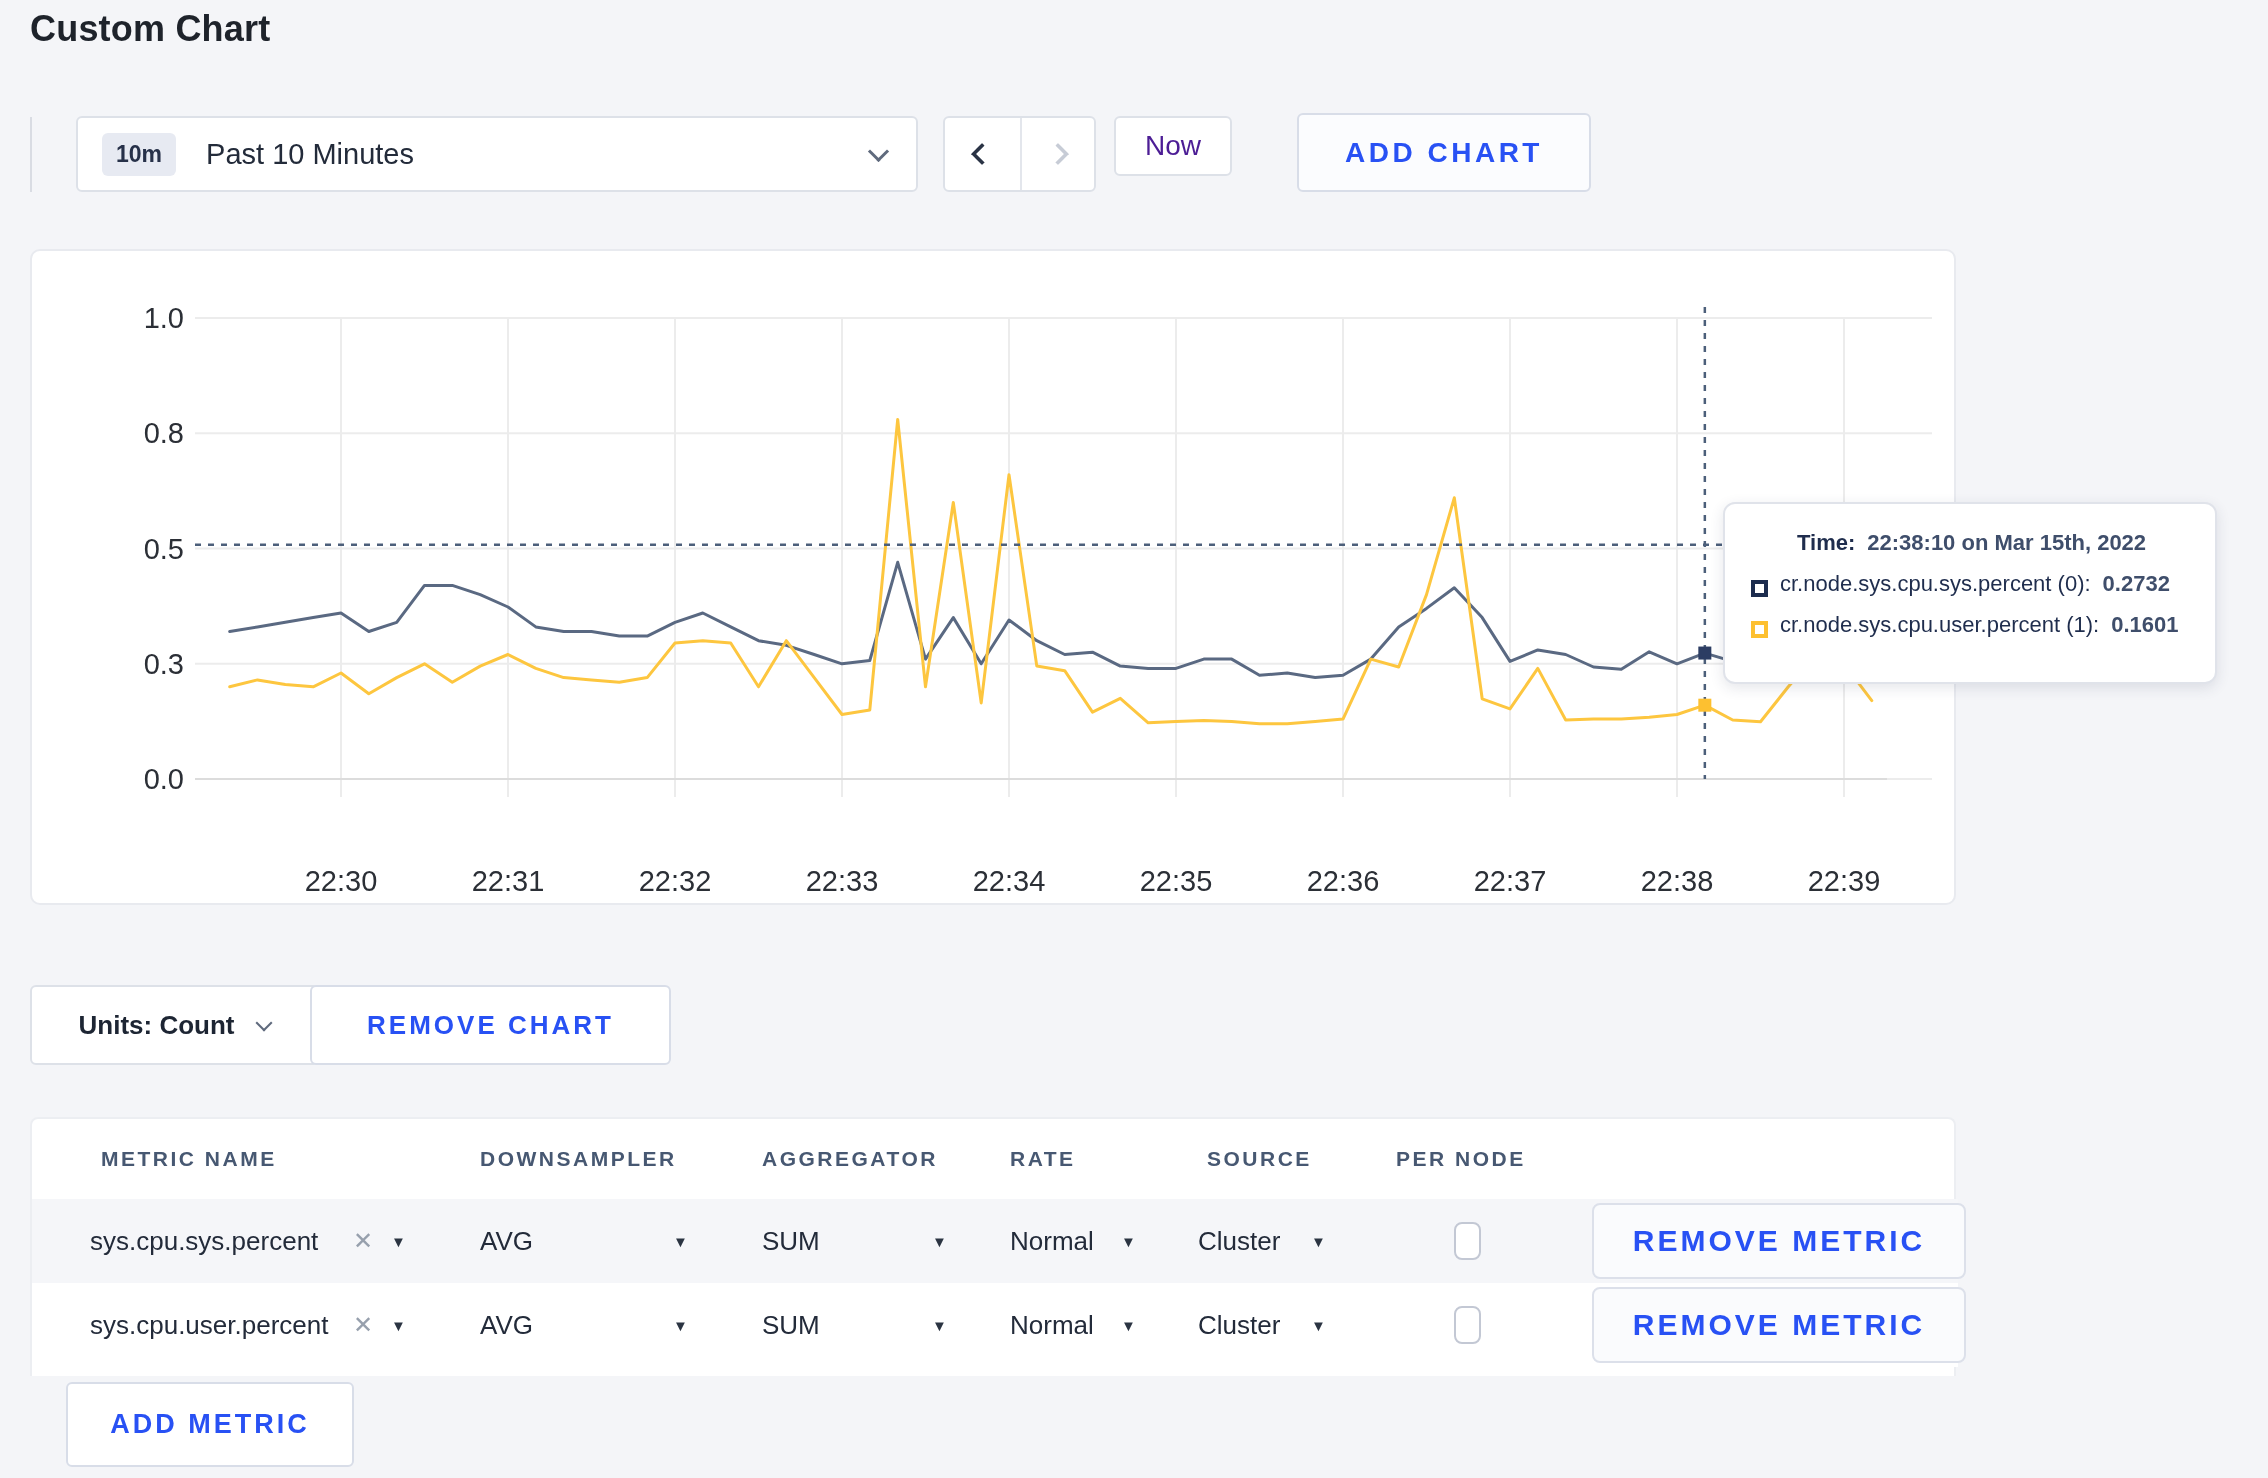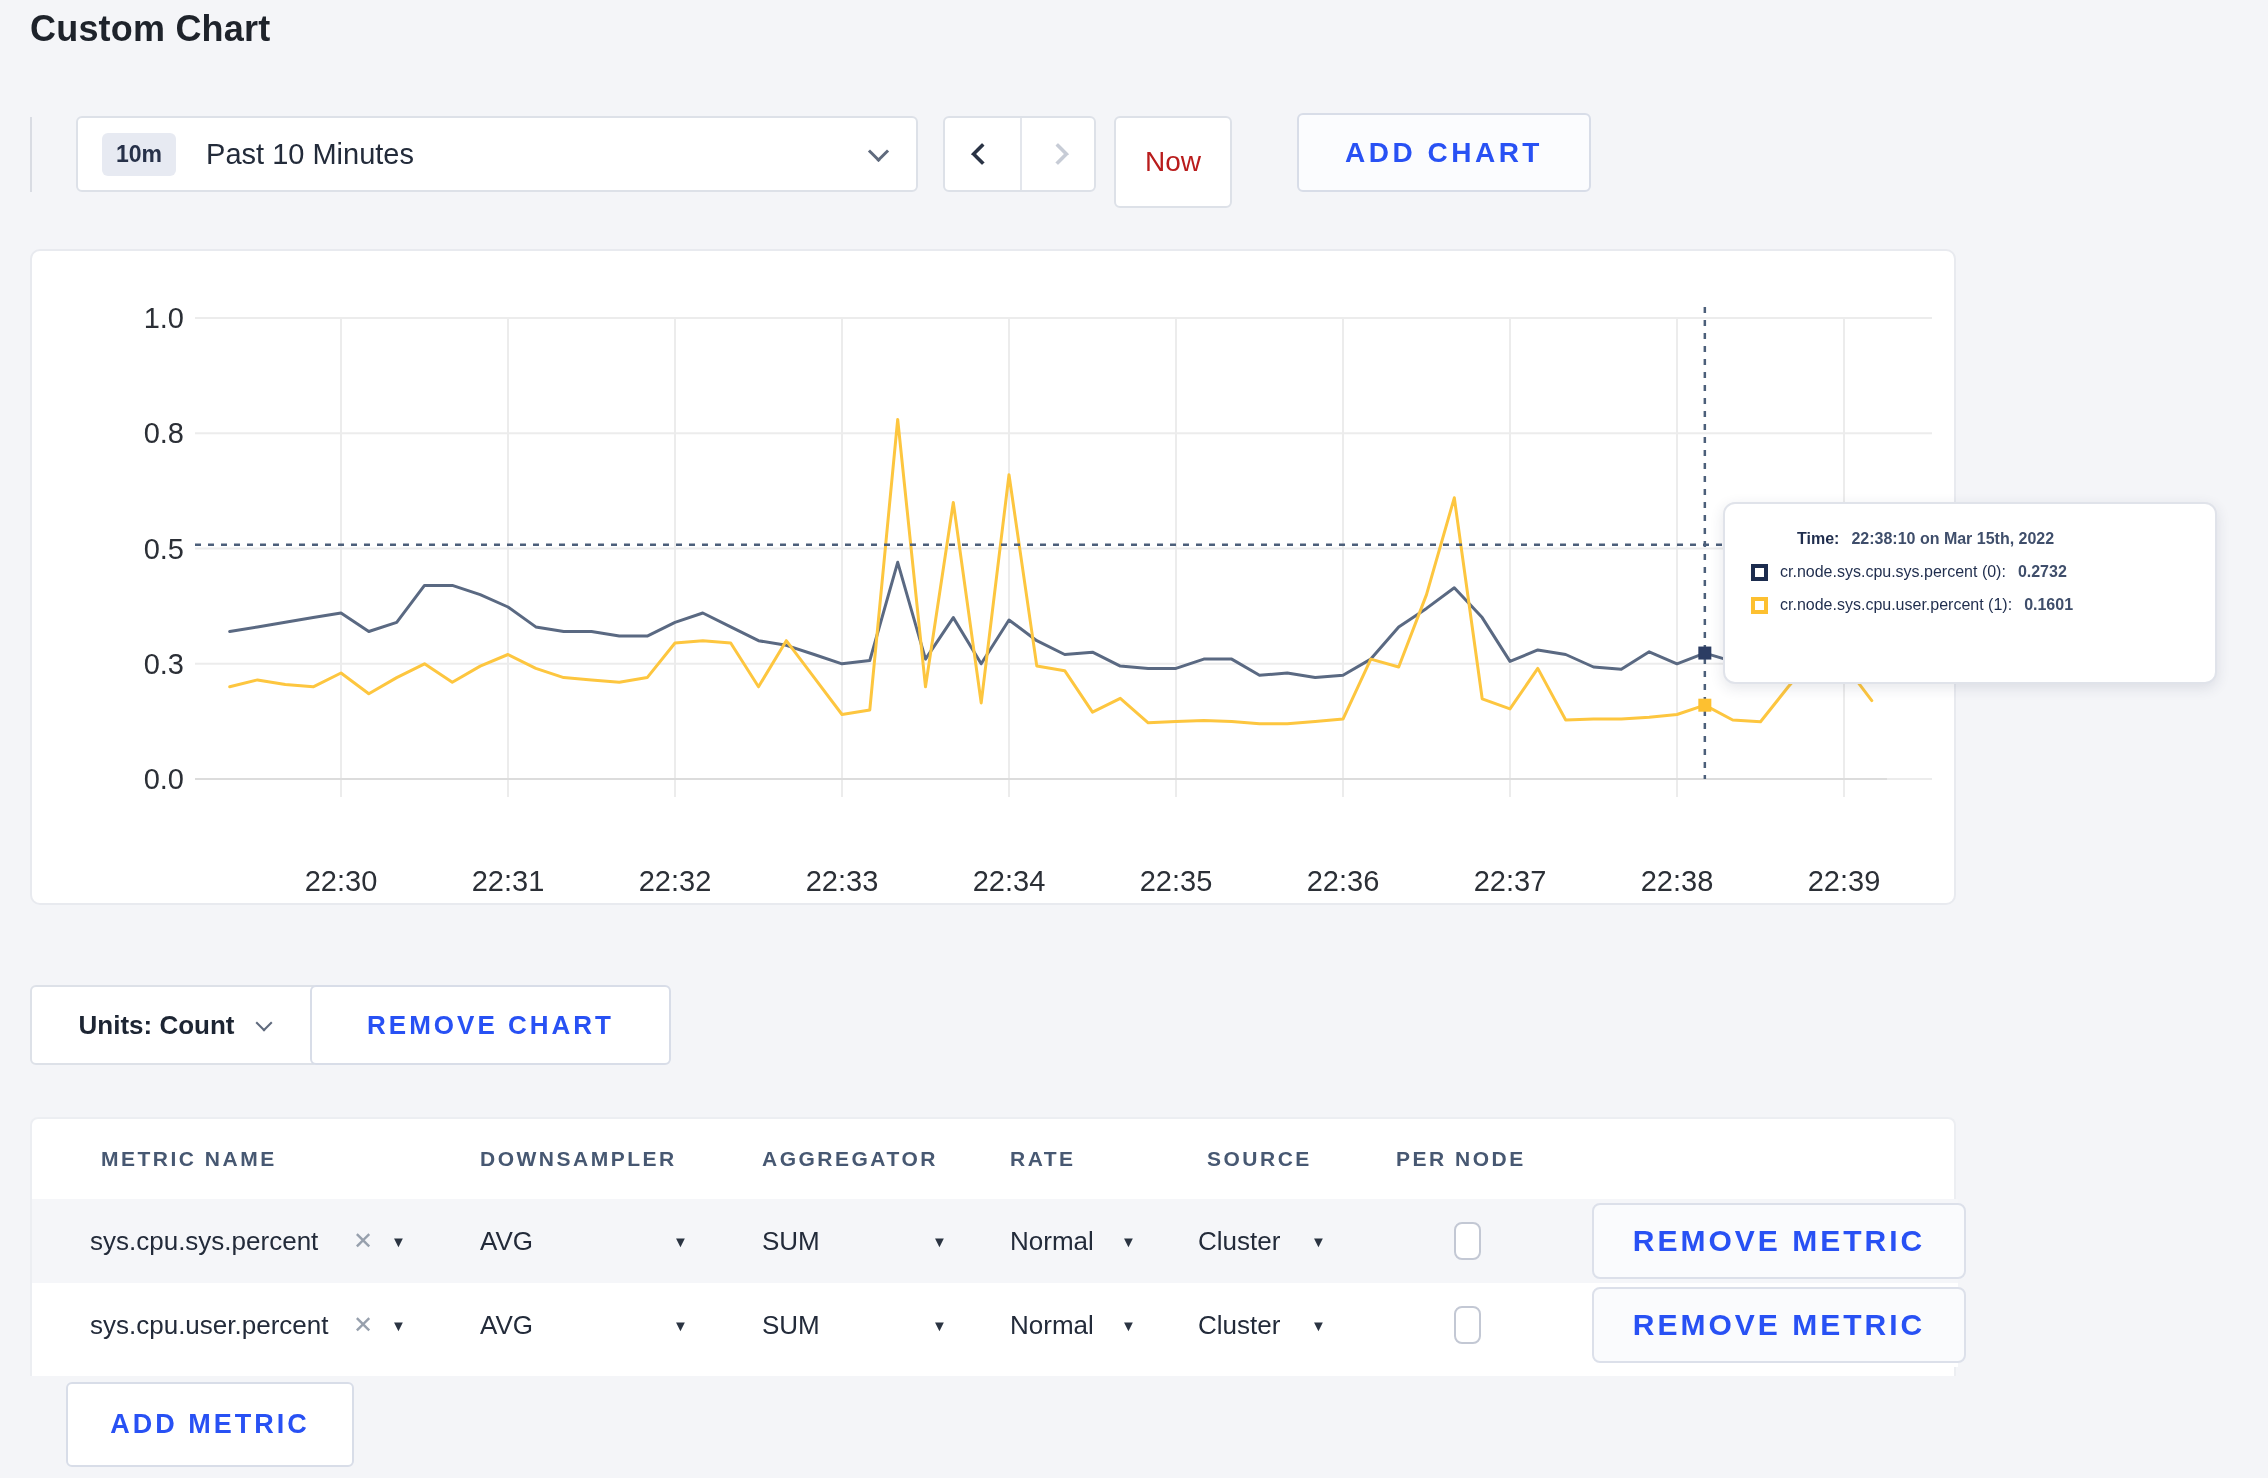--- a/index.html
+++ b/index.html
@@ -15,35 +15,35 @@
   .btnish { background:#ffffff; border:2px solid #dde1e8; border-radius:6px; display:flex; align-items:center; }
   #time-dropdown { left:76px; top:116px; width:842px; height:76px; padding:0 30px 0 24px; cursor:pointer; }
   #time-badge { background:#e7eaf2; border-radius:6px; padding:8px 14px; font-size:23px; font-weight:700; color:#273149; }
   #time-label { margin-left:30px; font-size:29px; color:#232b3a; }
   .chev { width:15px; height:15px; border-right:3px solid #5f6a7d; border-bottom:3px solid #5f6a7d; transform:rotate(45deg); margin-left:auto; margin-top:-6px; }
   #range-nav { left:943px; top:116px; width:153px; height:76px; padding:0; overflow:hidden; }
   .nav-half { width:50%; height:100%; display:flex; align-items:center; justify-content:center; cursor:pointer; }
   .nav-half + .nav-half { border-left:2px solid #e3e6ec; }
   .chev-left { width:16px; height:16px; border-right:4px solid #2a3345; border-bottom:4px solid #2a3345; transform:rotate(135deg); border-radius:1px; }
   .chev-right { width:16px; height:16px; border-right:4px solid #c7ccd6; border-bottom:4px solid #c7ccd6; transform:rotate(-45deg); border-radius:1px; }
-  #now-button { left:1114px; top:116px; width:118px; height:92px; justify-content:center; font-size:28px; color:#b91c1c; cursor:pointer; }
+  #now-button { left:1114px; top:116px; width:118px; height:60px; justify-content:center; font-size:28px; color:#4c1d95; cursor:pointer; }
   .blue-btn { background:#fbfcfe; border:2px solid #d8dde8; border-radius:6px; color:#2851f4; font-weight:600; letter-spacing:3.5px; display:flex; align-items:center; justify-content:center; cursor:pointer; }
   #add-chart-button { left:1297px; top:113px; width:294px; height:79px; font-size:28px; }
 
   
   #chart-card { left:30px; top:249px; width:1926px; height:656px; background:#ffffff; border:2px solid #e8eaef; border-radius:10px; }
   #chart-svg { position:absolute; left:0; top:0; }
   .gridline { stroke:#ececec; stroke-width:2; }
   .axisline { stroke:#dcdcdc; stroke-width:2; }
   .ticktext { font-family:"Liberation Sans", sans-serif; font-size:29px; fill:#2b2f36; }
   .crossh { stroke:#4c5f7a; stroke-width:2.5; stroke-dasharray:6 7; fill:none; }
 
   
   #chart-tooltip { left:1723px; top:502px; width:494px; height:182px; background:#ffffff; border:2px solid #e0e3ea; border-radius:12px; box-shadow:0 4px 14px rgba(40,50,80,.12); padding:26px 20px 0 26px; display:flex; flex-direction:column; gap:15px; z-index:5; }
-  .tt-row { display:flex; align-items:center; font-size:16px; color:#1f2d4d; white-space:nowrap; }
+  .tt-row { display:flex; align-items:flex-end; font-size:22px; color:#1f2d4d; white-space:nowrap; }
   .tt-time-label { font-weight:700; margin-left:46px; }
   .tt-val { margin-left:12px; color:#3f4e6b;font-weight:bold; }
   .swatch { width:17px; height:17px; background:#fff; margin-right:12px; flex:0 0 auto; }
   .sw0 { border:4px solid #1c2c4e; }
   .sw1 { border:4px solid #fdc030; }
   .tt-label { font-weight:400; }
 
   
   #units-button { left:30px; top:985px; width:289px; height:80px; justify-content:center; gap:18px; font-size:26px; font-weight:700; color:#1d2533; cursor:pointer; }
   #units-button .chev { margin:0 0 0 6px; width:12px; height:12px; border-width:2.5px; margin-top:-4px; }

